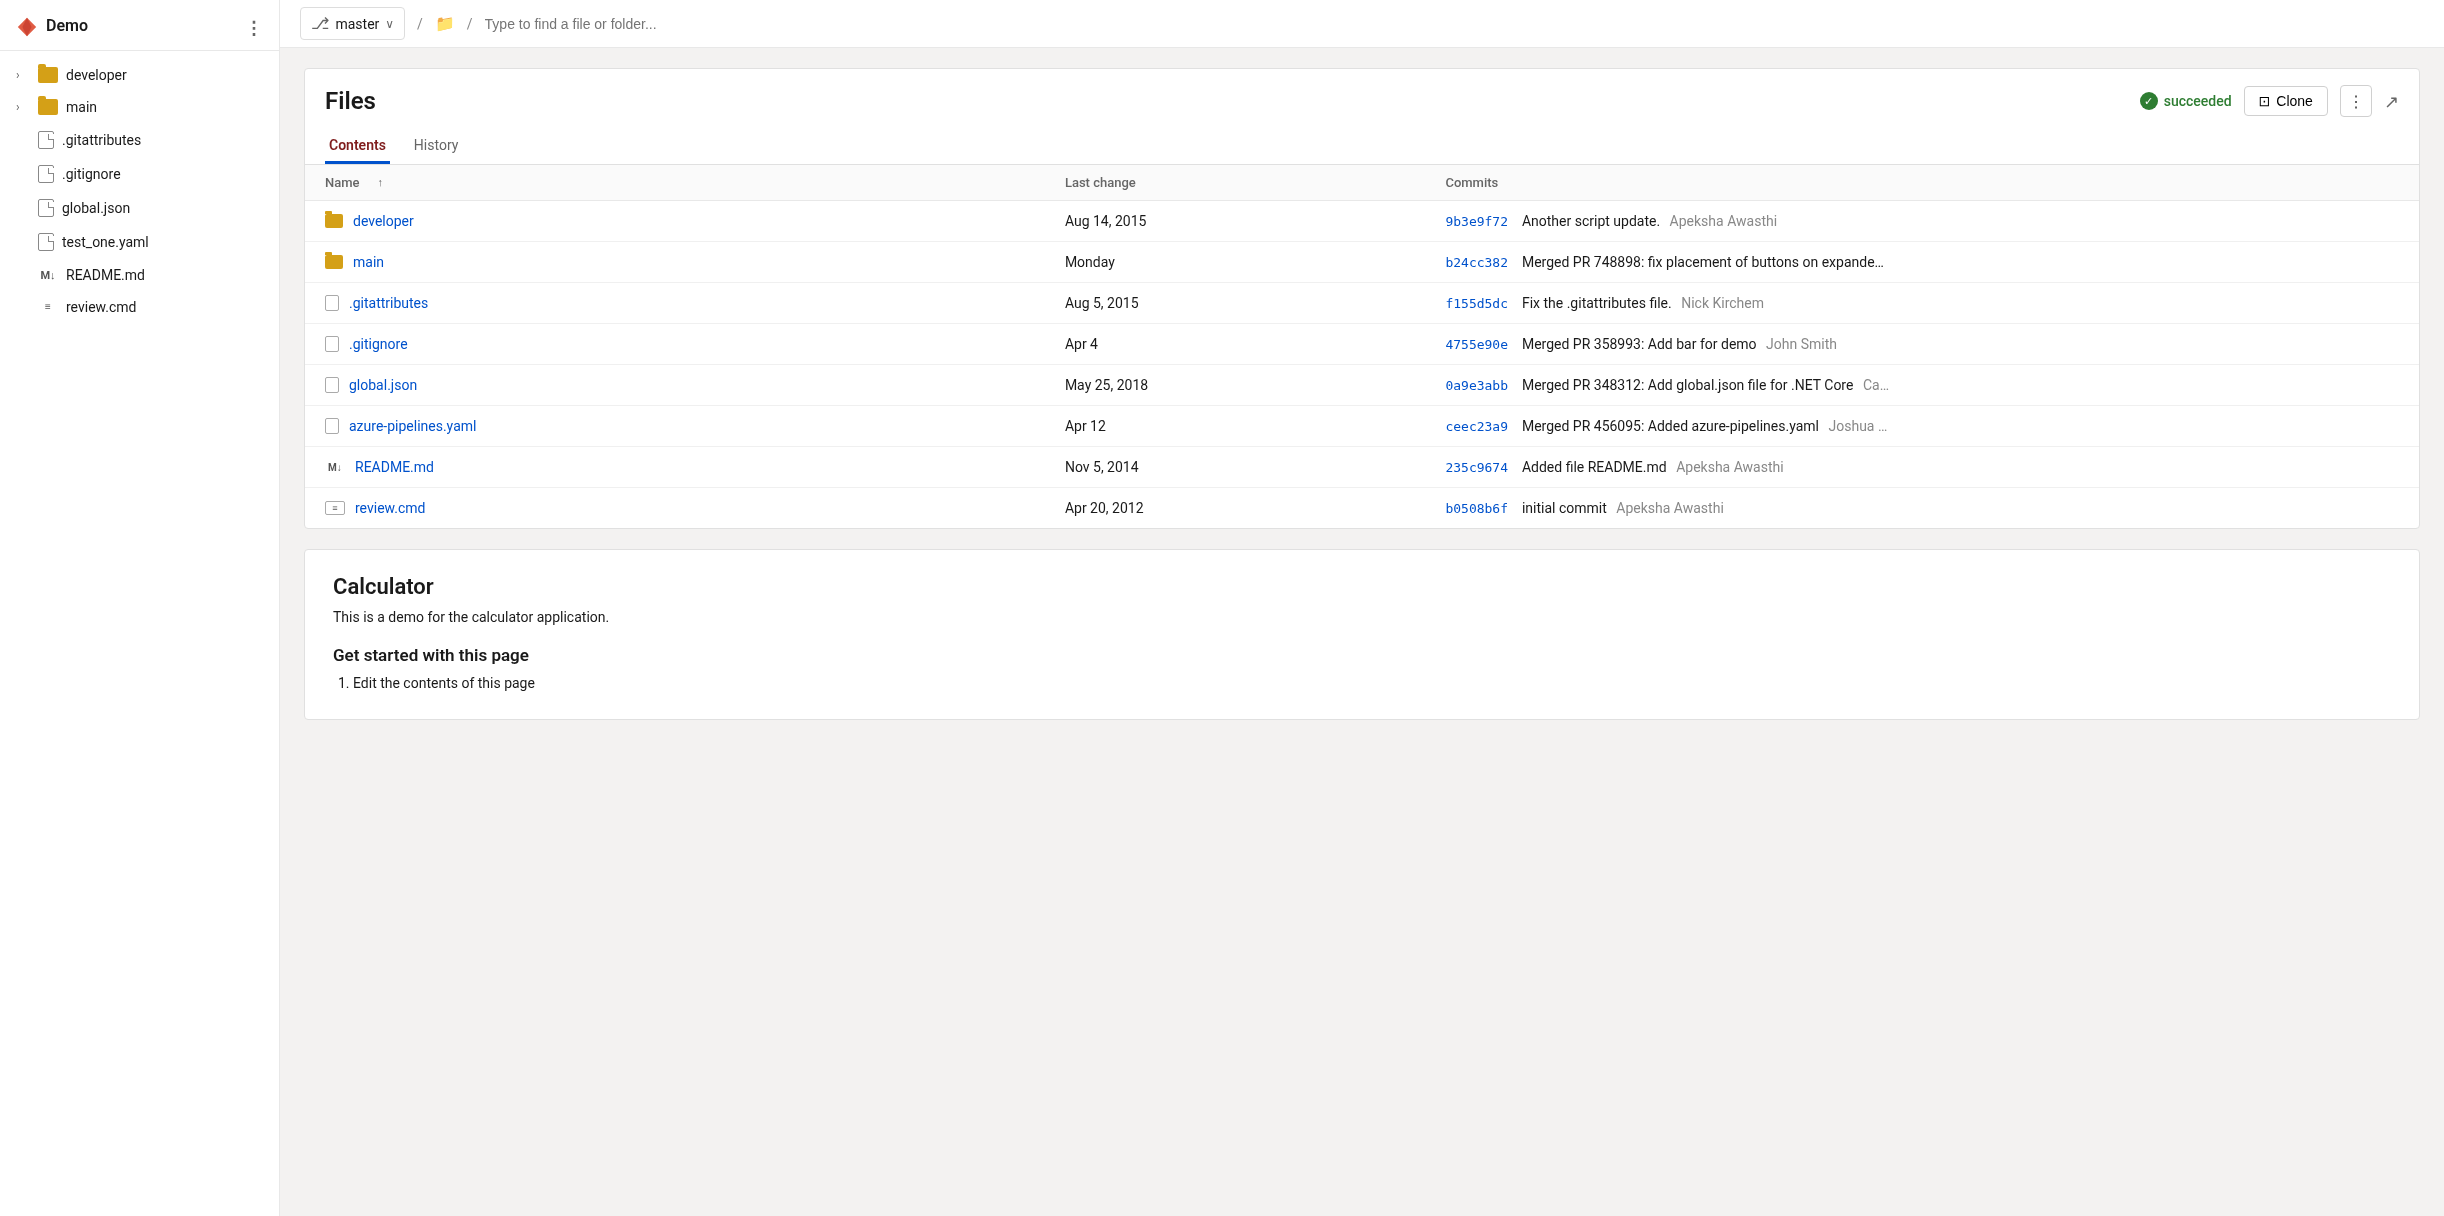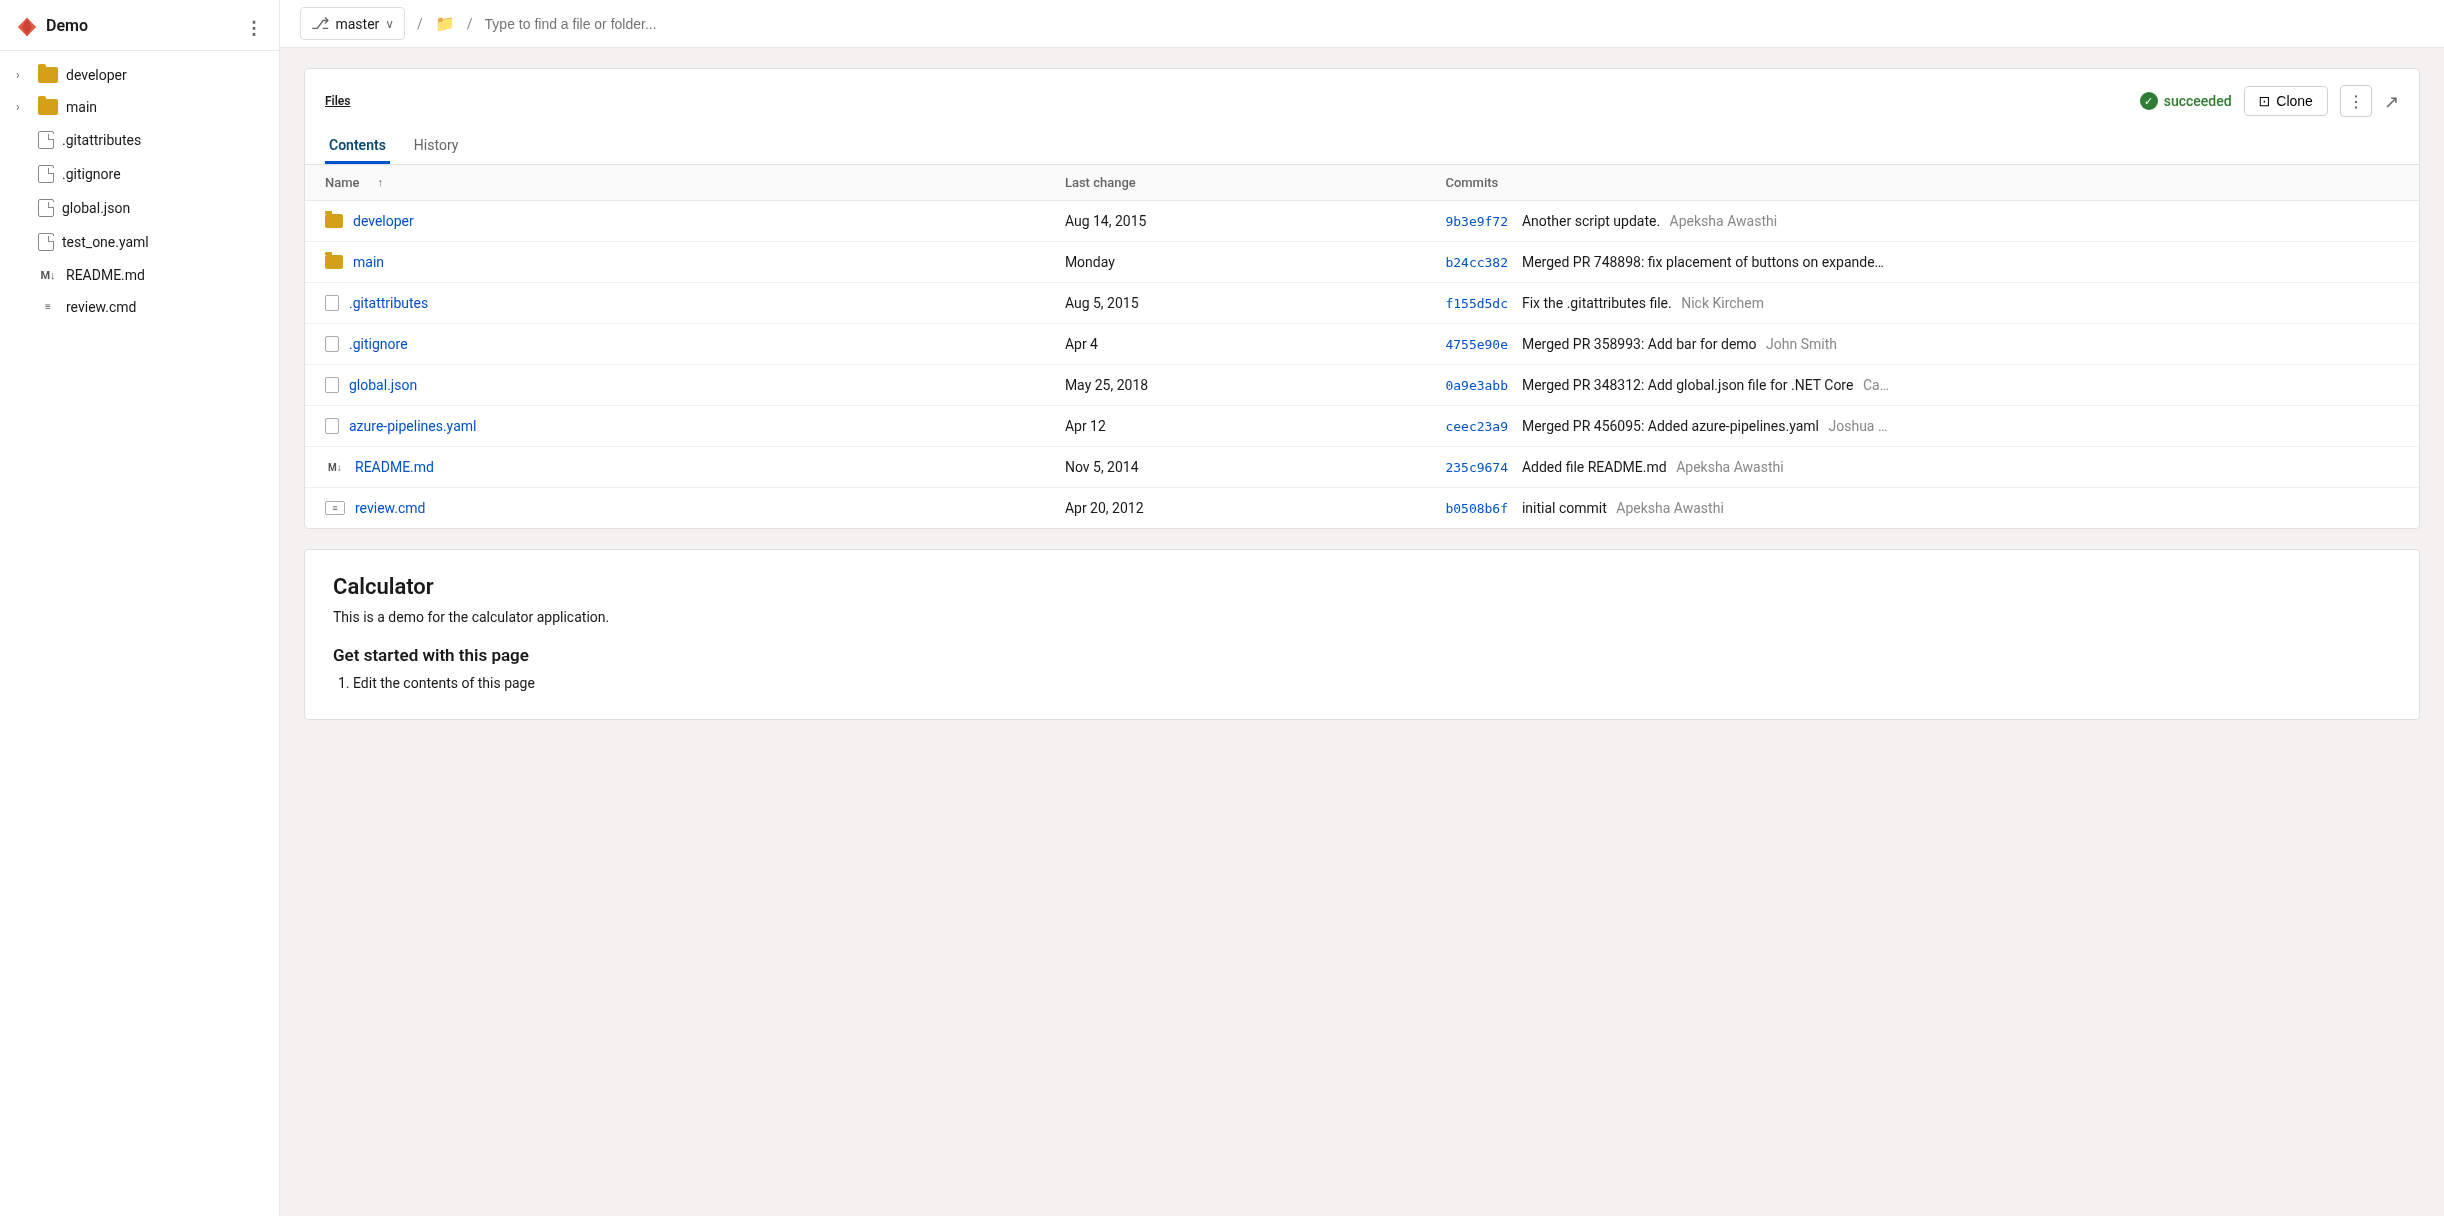--- a/index.html
+++ b/index.html
@@ -34,31 +34,31 @@
     .path-sep { color: #888; margin: 0 4px; }
     .path-folder-icon { color: #888; font-size: 16px; }
     .path-input { border: none; outline: none; color: #4d7c0f; font-size: 14px; background: transparent; width: 250px; cursor: text; }
 
     
     .content { flex: 1; overflow-y: auto; padding: 20px 24px; }
 
     
     .files-section { background: #fff; border: 1px solid #e0e0e0; border-radius: 4px; margin-bottom: 20px; }
     .files-header { padding: 16px 20px 0 20px; display: flex; align-items: center; justify-content: space-between; }
-    .files-title { font-size: 12px; font-weight: 600; text-decoration: underline; }
+    .files-title { font-size: 24px; font-weight: 600; }
     .files-actions { display: flex; align-items: center; gap: 12px; }
     .status-badge { display: flex; align-items: center; gap: 6px; color: #2e7d32; font-size: 14px; font-weight: 500; }
     .status-check { width: 18px; height: 18px; border-radius: 50%; background: #2e7d32; display: flex; align-items: center; justify-content: center; color: #fff; font-size: 11px; }
     .clone-btn { display: flex; align-items: center; gap: 6px; border: 1px solid #d0d0d0; border-radius: 4px; padding: 6px 14px; cursor: pointer; font-size: 14px; background: #fff; }
     .more-btn { width: 32px; height: 32px; border: 1px solid #d0d0d0; border-radius: 4px; display: flex; align-items: center; justify-content: center; cursor: pointer; background: #fff; font-size: 16px; color: #444; }
     .expand-icon { color: #666; font-size: 18px; cursor: pointer; }
 
     .files-tabs { display: flex; gap: 0; padding: 0 20px; border-bottom: 1px solid #e0e0e0; margin-top: 12px; }
     .tab { padding: 8px 4px; margin-right: 20px; cursor: pointer; font-size: 14px; color: #666; border-bottom: 3px solid transparent; }
-    .tab.active { color: #0c4a6e; border-bottom-color: #0052cc; font-weight: 600; }
+    .tab.active { color: #7f1d1d; border-bottom-color: #0052cc; font-weight: 600; }
 
     
     .file-table { width: 100%; border-collapse: collapse; }
     .file-table th { padding: 10px 20px; text-align: left; font-size: 13px; font-weight: 500; color: #666; border-bottom: 1px solid #e8e8e8; background: #fafafa; }
     .sort-arrow { color: #666; font-size: 11px; }
     .file-table td { padding: 12px 20px; font-size: 14px; border-bottom: 1px solid #f0f0f0; vertical-align: middle; }
     .file-table tr:last-child td { border-bottom: none; }
     .file-name-cell { display: flex; align-items: center; gap: 10px; }
     .row-folder { width: 18px; height: 14px; background: #d4a017; border-radius: 2px; position: relative; flex-shrink: 0; }
     .row-folder::before { content: ''; position: absolute; top: -3px; left: 0; width: 7px; height: 3px; background: #d4a017; border-radius: 1px 1px 0 0; }

